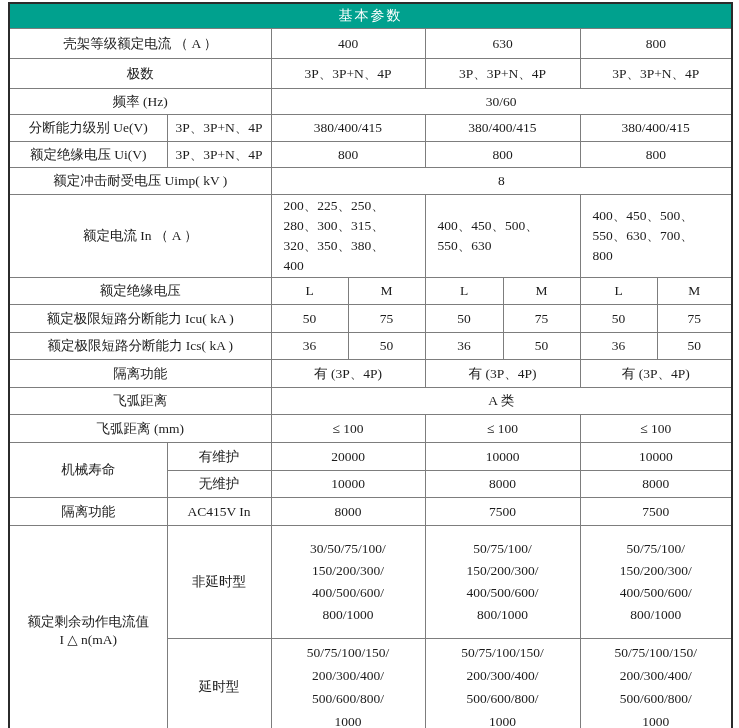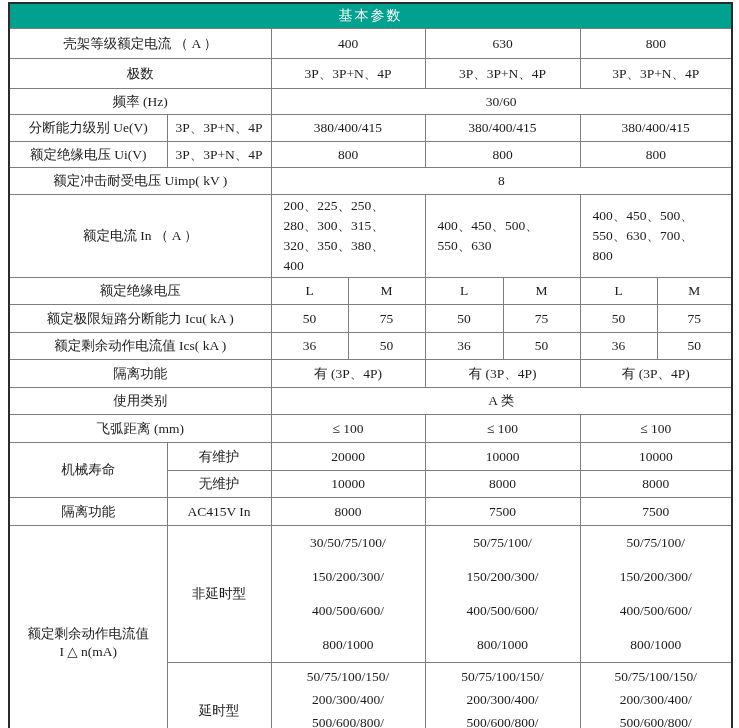--- a/index.html
+++ b/index.html
@@ -8,21 +8,21 @@
   .sheet{padding:2px 8px 0 8px;}
   table{border-collapse:collapse;table-layout:fixed;width:723px;
         border:2px solid #2b2b2b;font-size:13.5px;}
   td{border:1px solid #7d7d7d;text-align:center;vertical-align:middle;
      padding:0 3px;overflow:hidden;}
   .title-cell{background:var(--accent,#00a18e);color:#ffffff;font-size:14px;
      letter-spacing:2px;}
   .pre{white-space:pre-line;}
   .left{text-align:left;padding-left:12px;}
   .lh-in{line-height:1.5;}
-  .lh-nd{line-height:34px;}
+  .lh-nd{line-height:22px;}
   .lh-d{line-height:23px;}
   
   .h24>td{height:24px}.h29>td{height:29px}.h25>td{height:25px}
   .h26>td{height:26px}.h27>td{height:27px}.h82>td{height:82px}
   .h112>td{height:112px}.h95>td{height:95px}
 </style>
 </head>
 <body>
 
 <div class="sheet">
@@ -110,38 +110,38 @@
     <td colspan="2">额定极限短路分断能力 Icu( kA )</td>
     <td>50</td>
     <td>75</td>
     <td>50</td>
     <td>75</td>
     <td>50</td>
     <td>75</td>
   </tr>
 
   <tr class="h26">
-    <td colspan="2">额定剩余动作电流值 Ics( kA )</td>
+    <td colspan="2">额定极限短路分断能力 Ics( kA )</td>
     <td>36</td>
     <td>50</td>
     <td>36</td>
     <td>50</td>
     <td>36</td>
     <td>50</td>
   </tr>
 
   <tr class="h27">
     <td colspan="2">隔离功能</td>
     <td colspan="2">有 (3P、4P)</td>
     <td colspan="2">有 (3P、4P)</td>
     <td colspan="2">有 (3P、4P)</td>
   </tr>
 
   <tr class="h26">
-    <td colspan="2">使用类别</td>
+    <td colspan="2">飞弧距离</td>
     <td colspan="6">A 类</td>
   </tr>
 
   <tr class="h27">
     <td colspan="2">飞弧距离 (mm)</td>
     <td colspan="2">≤ 100</td>
     <td colspan="2">≤ 100</td>
     <td colspan="2">≤ 100</td>
   </tr>
 

